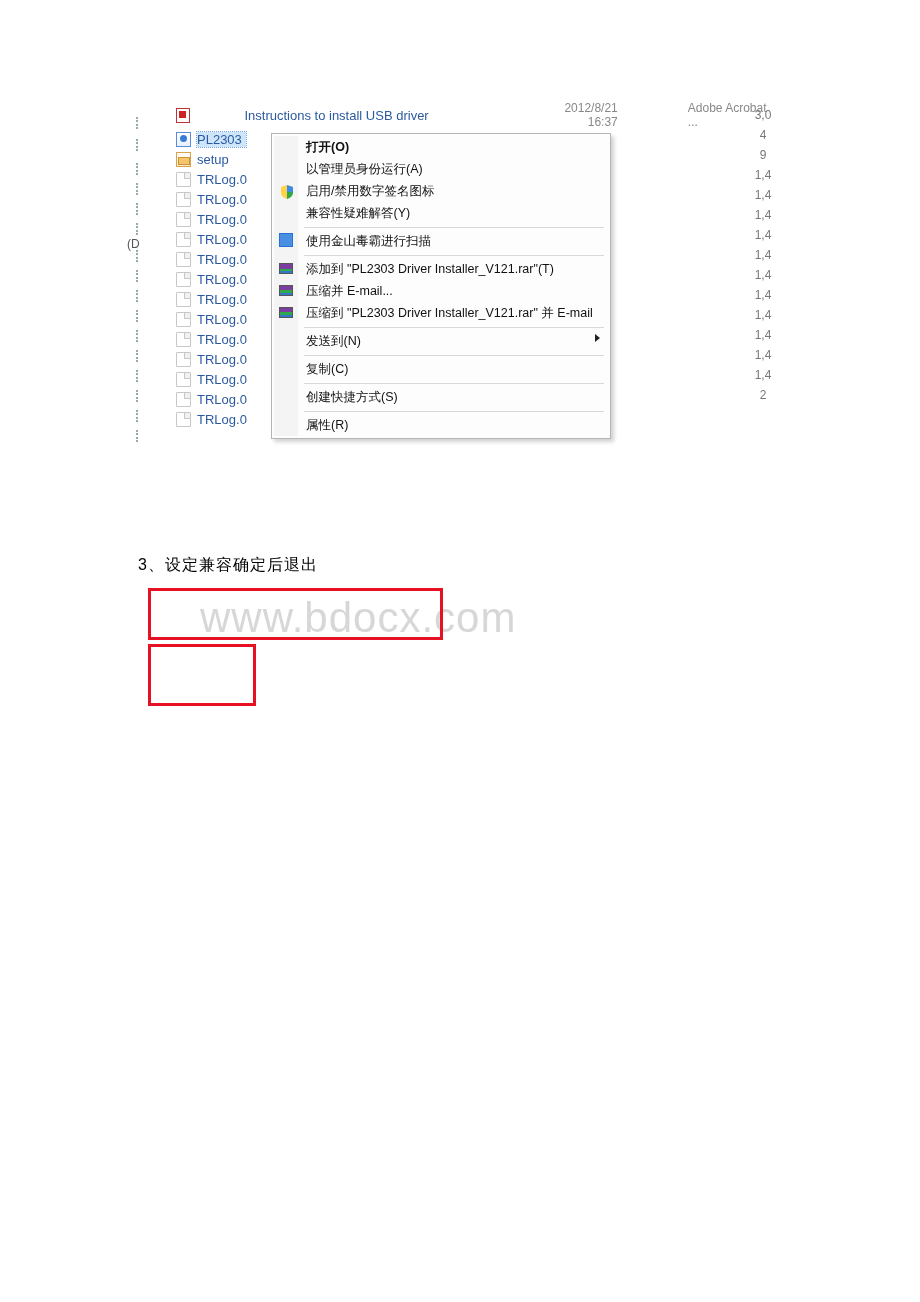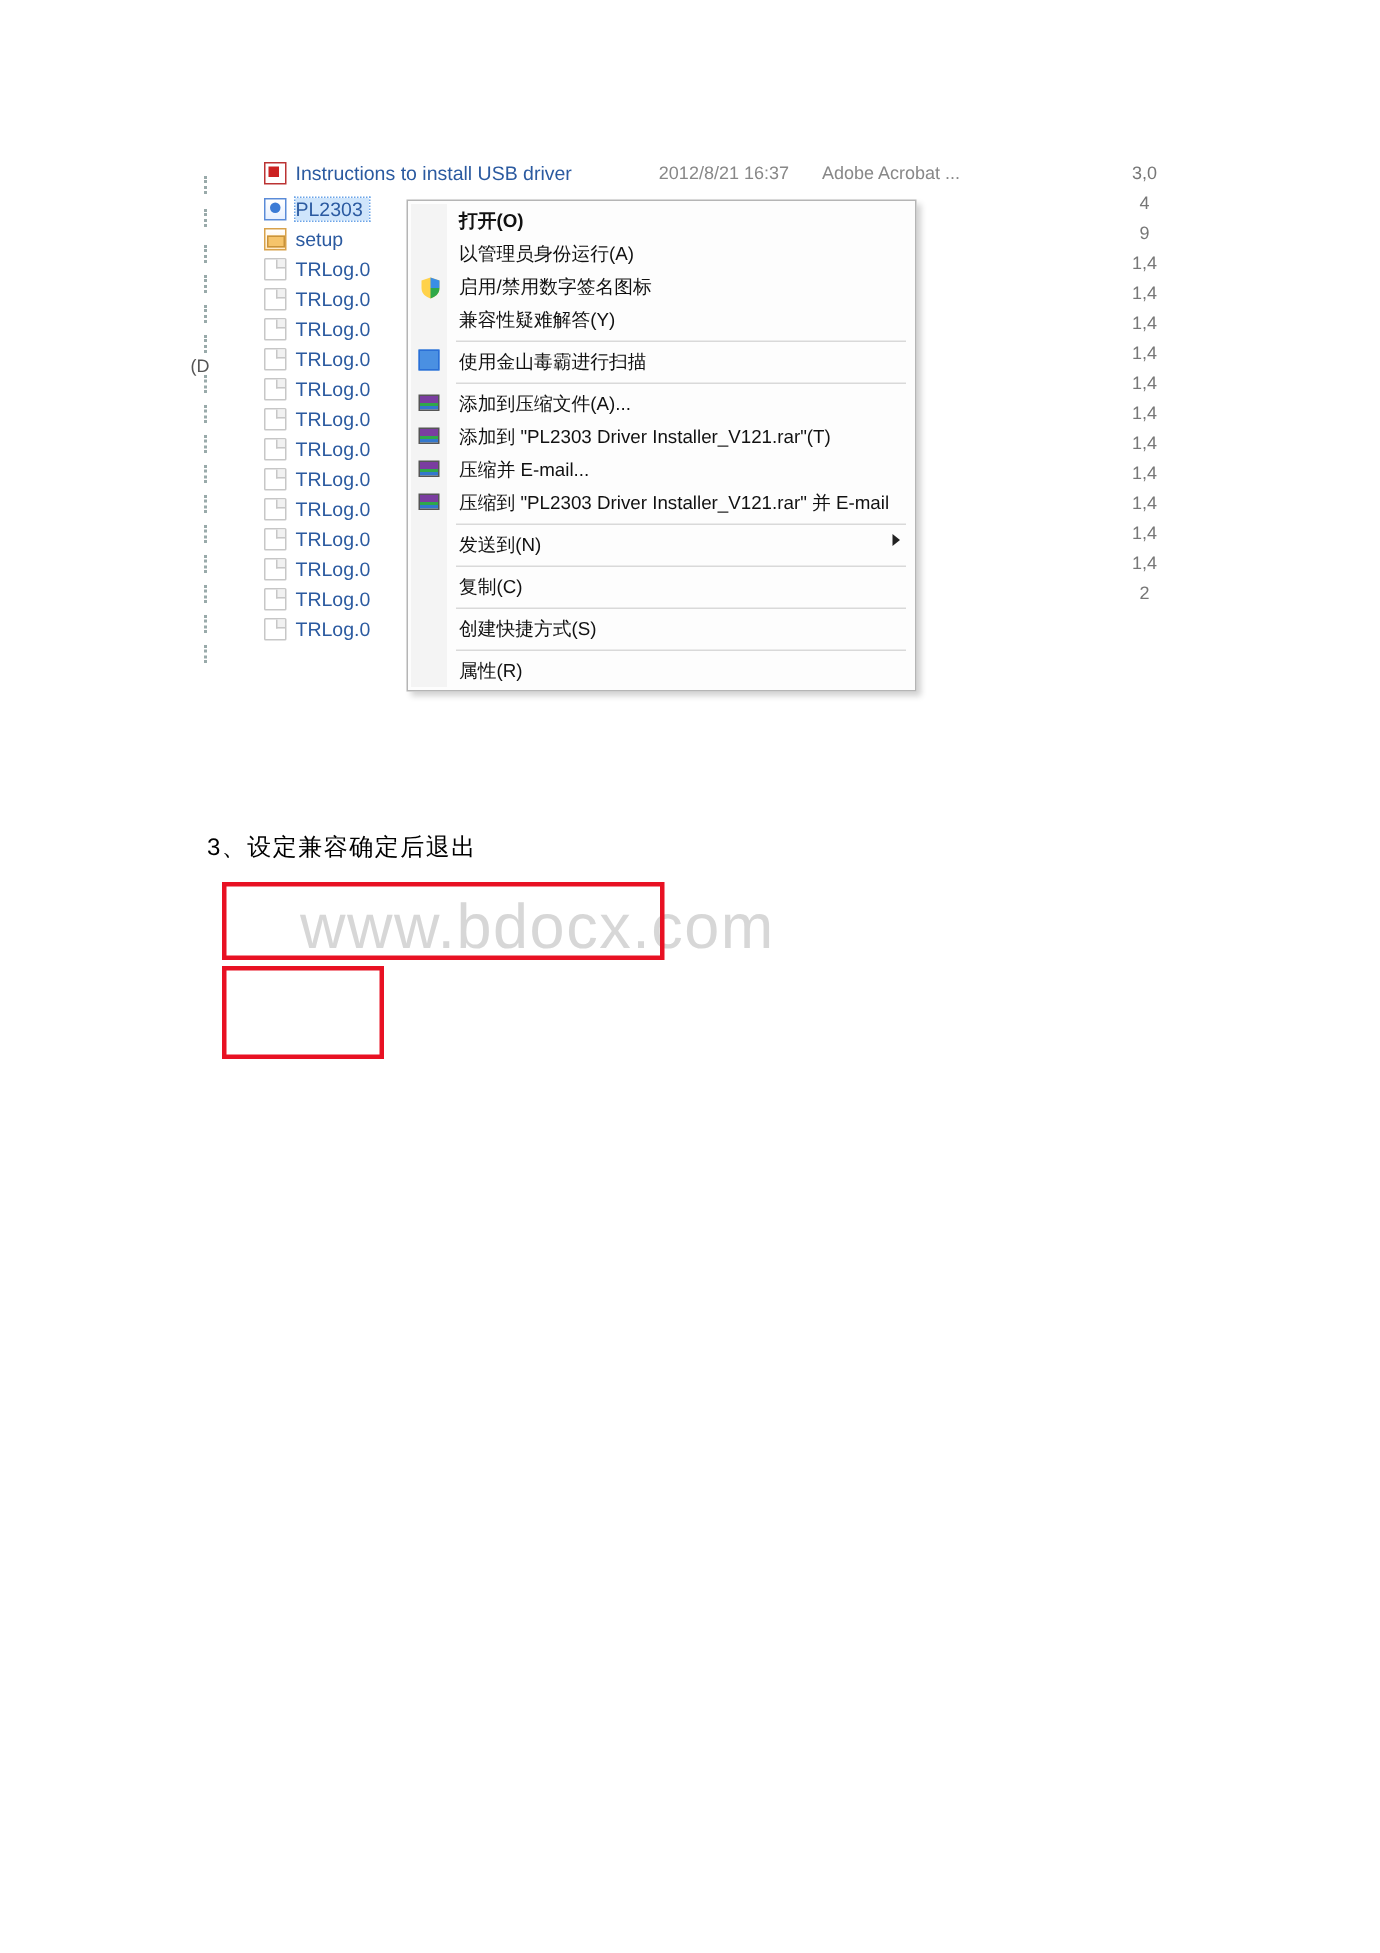--- a/index.html
+++ b/index.html
@@ -46,20 +46,21 @@
       left: 36px;
       top: 0;
       width: 610px;
       height: 368px;
     }
     .hdr-row {
       display: flex;
       align-items: center;
       height: 20px;
       padding-left: 10px;
+      gap: 48px;
     }
     .hdr-icon-pdf {
       width: 15px; height: 15px;
       display: inline-block;
       border: 1px solid #b33;
       background: linear-gradient(#fff, #fff);
       position: relative;
       margin-right: 6px;
     }
     .hdr-icon-pdf::after {
@@ -377,23 +378,20 @@
                 <path fill="#3a8ee6" d="M8 1 L14 3 L14 8 L8 8 Z"></path>
                 <path fill="#2fa84a" d="M8 8 L14 8 C14 12 11 14 8 15 Z"></path>
               </svg></span></div>
           <div class="ctx-item"><span>启用/禁用数字签名图标</span></div>
           <div class="ctx-item"><span>兼容性疑难解答(Y)</span></div>
           <div class="ctx-sep"></div>
           <div class="ctx-item"><span>使用金山毒霸进行扫描</span><span class="ctx-icon ci-jinshan" style="top: 3px;">
               <div></div>
             </span></div>
           <div class="ctx-sep"></div>
-          <div class="ctx-item"><span>添加到压缩文件(A)...</span><span class="ctx-icon ci-rar" style="top: 3px;">
-              <div></div>
-            </span></div>
           <div class="ctx-item"><span>添加到 "PL2303 Driver Installer_V121.rar"(T)</span><span class="ctx-icon ci-rar" style="top: 3px;">
               <div></div>
             </span></div>
           <div class="ctx-item"><span>压缩并 E-mail...</span><span class="ctx-icon ci-rar" style="top: 3px;">
               <div></div>
             </span></div>
           <div class="ctx-item"><span>压缩到 "PL2303 Driver Installer_V121.rar" 并 E-mail</span><span class="ctx-icon ci-rar" style="top: 3px;">
               <div></div>
             </span></div>
           <div class="ctx-sep"></div>

